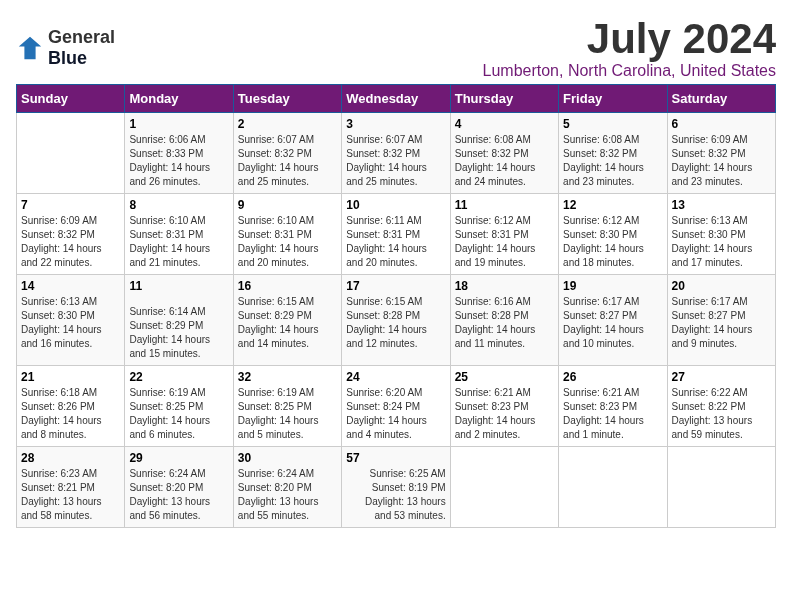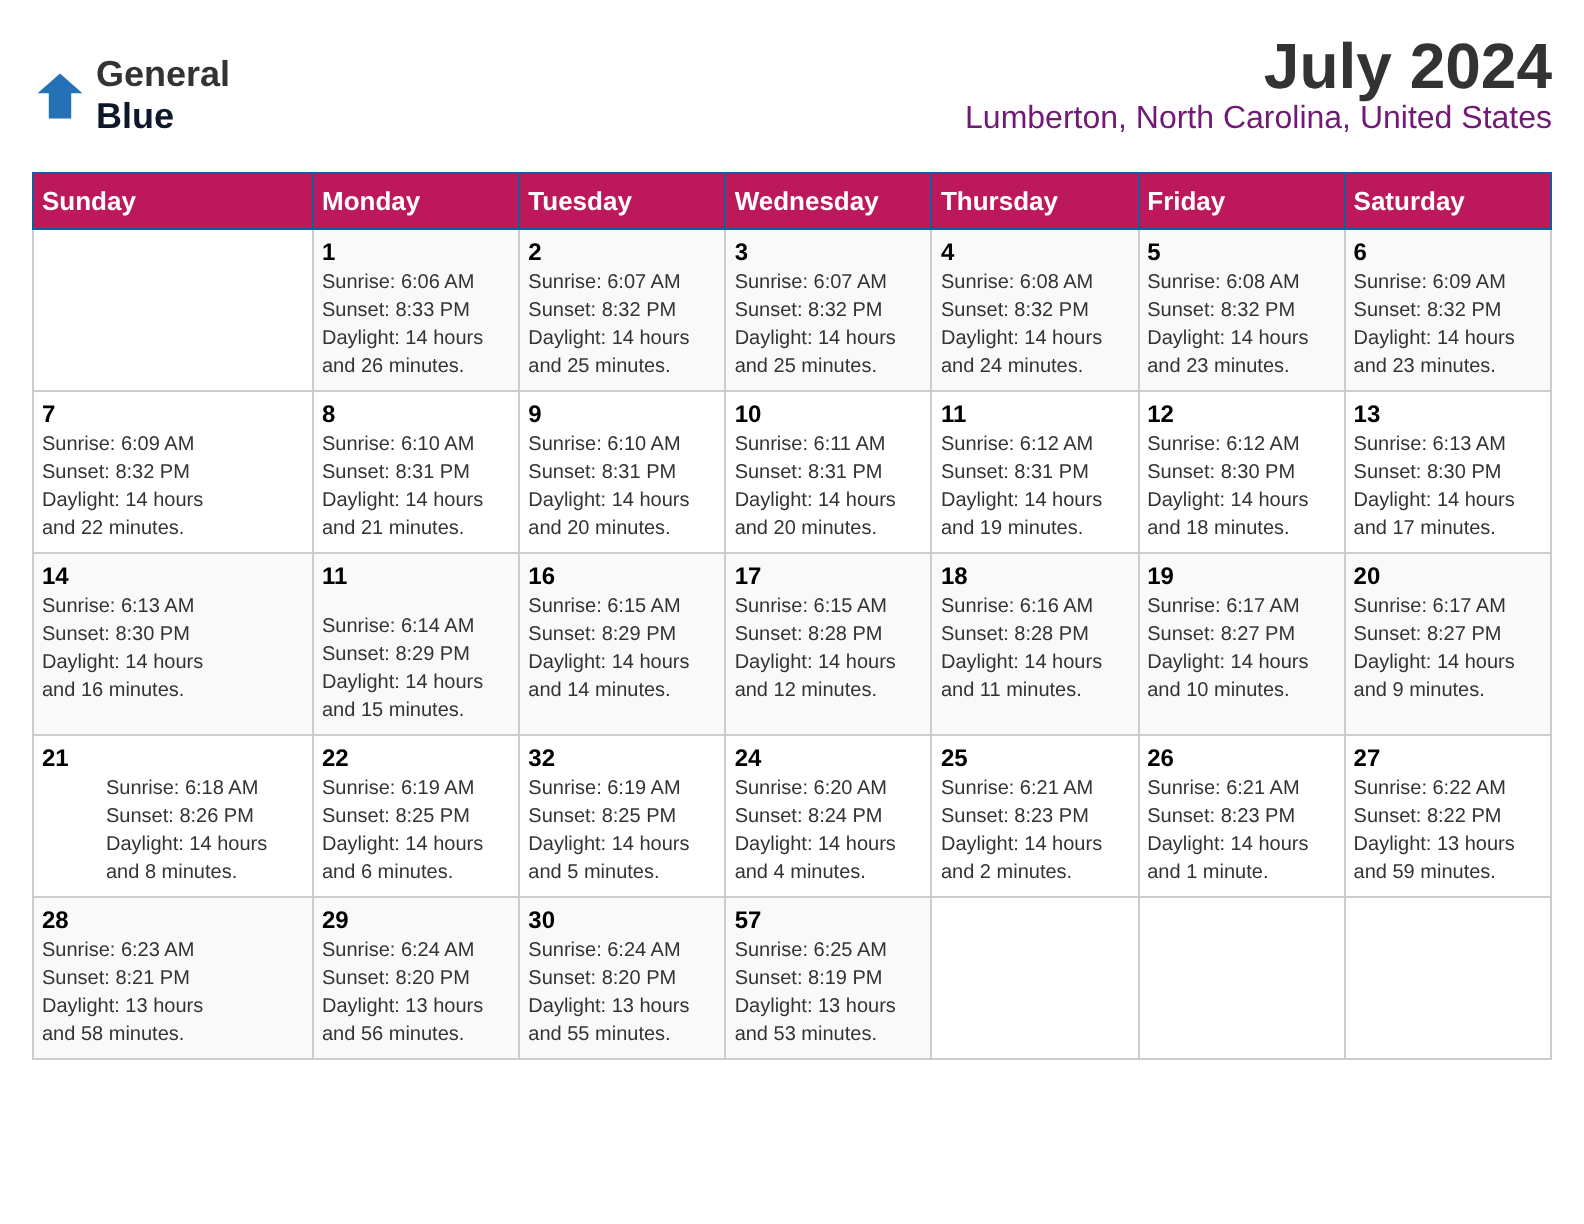--- a/index.html
+++ b/index.html
@@ -6,22 +6,22 @@
     body {
       font-family: Arial, sans-serif;
       background: #fff;
       width: 792px;
       min-height: 612px;
       padding: 16px;
     }
     .header-area {
       display: flex;
       justify-content: space-between;
-      align-items: flex-end;
-      margin-bottom: 17px;
+      align-items: center;
+      margin-bottom: 4px;
     }
     .logo {
       display: flex;
       align-items: center;
       gap: 4px;
     }
     .logo-text-general {
       font-size: 18px;
       font-weight: bold;
       color: #333;
@@ -32,36 +32,36 @@
       color: #0f172a;
     }
     .logo-icon {
       width: 28px;
       height: 28px;
     }
     .title-area {
       text-align: right;
     }
     .main-title {
-      font-size: 32px;
+      font-size: 42px;
       font-weight: bold;
       color: #333;
       line-height: 1.1;
     }
     .subtitle {
       font-size: 16px;
       color: #701a75;
     }
     table {
       width: 100%;
       border-collapse: collapse;
       font-size: 11px;
     }
     thead tr th {
-      background-color: #be185d;
+      background-color: #701a75;
       color: #fff;
       padding: 6px 4px;
       text-align: left;
       font-size: 13px;
       font-weight: bold;
       border: 1px solid #1a5a9a;
     }
     tbody tr td {
       border: 1px solid #ccc;
       vertical-align: top;
@@ -262,21 +262,21 @@
           <span class="day-number">20</span>
           <div class="day-info" style="white-space: pre-line;">Sunrise: 6:17 AM
 Sunset: 8:27 PM
 Daylight: 14 hours
 and 9 minutes.</div>
         </td>
       </tr>
       <tr>
         <td>
           <span class="day-number">21</span>
-          <div class="day-info" style="white-space: pre-line; margin-left: 32px;">Sunrise: 6:18 AM
+          <div class="day-info" style="white-space: pre-line;">Sunrise: 6:18 AM
 Sunset: 8:26 PM
 Daylight: 14 hours
 and 8 minutes.</div>
         </td>
         <td>
           <span class="day-number">22</span>
           <div class="day-info" style="white-space: pre-line;">Sunrise: 6:19 AM
 Sunset: 8:25 PM
 Daylight: 14 hours
 and 6 minutes.</div>
@@ -334,21 +334,21 @@
         </td>
         <td>
           <span class="day-number">30</span>
           <div class="day-info" style="white-space: pre-line;">Sunrise: 6:24 AM
 Sunset: 8:20 PM
 Daylight: 13 hours
 and 55 minutes.</div>
         </td>
         <td>
           <span class="day-number">57</span>
-          <div class="day-info" style="white-space: pre-line;">Sunrise: 6:25 AM
+          <div class="day-info" style="white-space: pre-line; text-align: right;">Sunrise: 6:25 AM
 Sunset: 8:19 PM
 Daylight: 13 hours
 and 53 minutes.</div>
         </td>
         <td class="empty-cell"></td>
         <td class="empty-cell"></td>
         <td class="empty-cell"></td>
       </tr>
     </tbody>
 </table>

